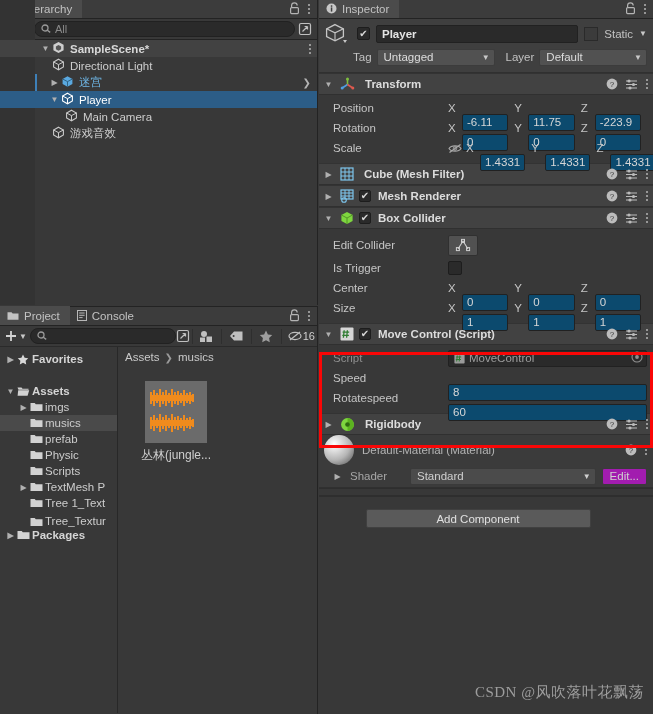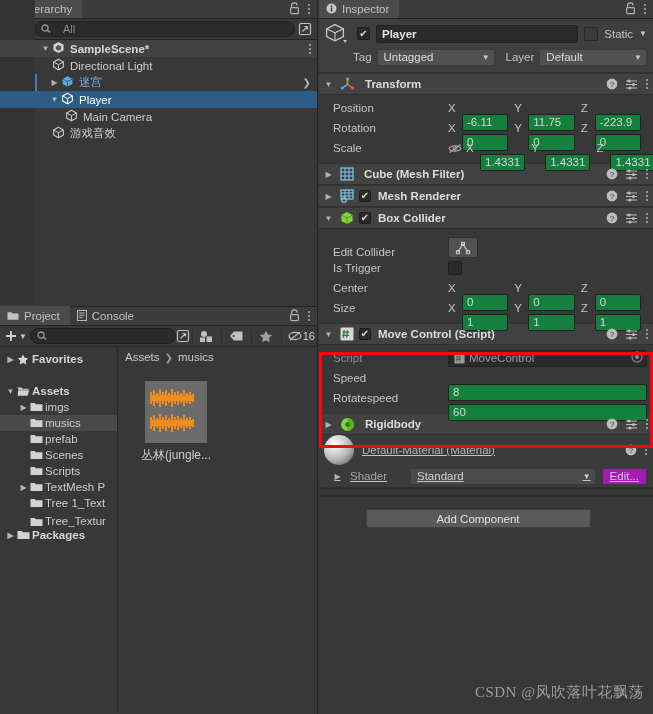--- a/index.html
+++ b/index.html
@@ -43,21 +43,21 @@
     display: flex; align-items: center; gap: 3px;
     padding: 0 3px; border-bottom: 1px solid #232323;
   }
   .tb-btn {
     height: 16px; display: flex; align-items: center; gap: 2px;
     padding: 0 3px; color: #c8c8c8;
   }
   .searchbox {
     flex: 1; height: 16px; background: #2a2a2a;
     border: 1px solid #212121; border-radius: 8px;
-    display: flex; align-items: center; padding: 4px 6px; gap: 12px;
+    display: flex; align-items: center; padding: 4px 6px; gap: 4px;
     color: #888;
   }
   .searchbox .ph { font-size: 11px; color: #8a8a8a; }
 
   
   #hierarchy {
     position: absolute; left: 0; top: 0; width: 318px; height: 305px;
     background: #383838; border-right: 1px solid #232323;
   }
   .h-rows { position: relative; }
@@ -159,21 +159,21 @@
   }
   .comp-title { font-weight: bold; font-size: 11.5px; color: #dcdcdc; padding-left: 5px; }
   .comp-right { margin-left: auto; display: flex; align-items: center; gap: 7px; }
   .comp-body { background: #383838; padding: 3px 0 5px 0; }
   .prow { height: 20px; display: flex; align-items: center; padding-left: 14px; }
   .pname { width: 115px; font-size: 11.5px; color: #c5c5c5; flex: 0 0 auto;}
   .pname.dim { color: #8e8e8e; }
   .vec3 { display: flex; align-items: center; gap: 0; flex: 1; padding-right: 6px; }
   .axis { width: 14px; text-align: left; color: #c5c5c5; font-size: 11.5px; }
   .field {
-    background: #15803d; border: 1px solid #212121; border-radius: 2px;
+    background: #0c4a6e; border: 1px solid #212121; border-radius: 2px;
     height: 17px; display: flex; align-items: center; padding: 0 4px;
     color: #d6d6d6; font-size: 11.5px; overflow: hidden; white-space: nowrap; margin-top: 28px;
   }
   .vec3 .field { flex: 1; margin-right: 6px; }
   .wide-field { flex: 1; margin-right: 6px; }
   .objfield {
     background: #2a2a2a; border: 1px solid #212121; border-radius: 2px;
     height: 17px; display: flex; align-items: center; padding: 0 3px 0 5px;
     color: #d6d6d6; font-size: 11.5px; flex: 1; margin-right: 6px; gap: 4px;
   }
@@ -187,21 +187,21 @@
   .trig-box {
     width: 14px; height: 14px; background: #2a2a2a; border: 1px solid #1d1d1d;
     border-radius: 2px;
   }
 
   .script-outline {
     position: absolute; left: 0px; top: 352px; width: 334px; height: 96px;
     border: 3px solid #f90606; pointer-events: none; z-index: 20;
   }
 
-  .mat-block { background: #3b3b3b; border-bottom: 1px solid #303030; text-decoration: underline; }
+  .mat-block { background: #3b3b3b; border-bottom: 1px solid #303030; }
   .mat-head { display: flex; align-items: center; height: 30px; padding: 0 6px 0 5px; gap: 8px;}
   .mat-sphere {
     width: 30px; height: 30px; border-radius: 50%;
     background: radial-gradient(circle at 34% 30%, #ffffff 0%, #e2e2e2 22%, #b5b5b5 55%, #6e6e6e 85%, #4a4a4a 100%);
     flex: 0 0 30px;
   }
   .mat-title { color: #b3b3b3; font-size: 11.5px; }
   .mat-row2 { display: flex; align-items: center; height: 22px; padding: 0 6px 0 12px; gap: 6px; }
   .shader-dd {
     flex: 1; height: 17px; background: #4b4b4b; border: 1px solid #3a3a3a;
@@ -507,21 +507,21 @@
           </span>
           <span>prefab</span>
         </div>
         <div class="t-row" style="padding-left:17px;">
           <span class="t-arrow"></span>
           <span class="ic" style="width:15px;">
             <svg width="13" height="10" viewBox="0 0 13 10">
                 <path d="M0.5 1h4.2l1.1 1.3h6.7v6.6H0.5z" fill="#d2d2d2"></path>
               </svg>
           </span>
-          <span>Scenes</span>
+          <span>Physic</span>
         </div>
         <div class="t-row" style="padding-left:17px;">
           <span class="t-arrow"></span>
           <span class="ic" style="width:15px;">
             <svg width="13" height="10" viewBox="0 0 13 10">
                 <path d="M0.5 1h4.2l1.1 1.3h6.7v6.6H0.5z" fill="#d2d2d2"></path>
               </svg>
           </span>
           <span>Scripts</span>
         </div>
@@ -828,21 +828,21 @@
                 <circle cx="5" cy="10" r="1.6" fill="#bcbcbc"></circle>
               </svg></span>
           <span class="kebab">
               <i></i>
               <i></i>
               <i></i>
             </span>
         </span>
       </div>
       <div class="comp-body">
-        <div class="prow" style="height:26px;align-items:flex-end;">
+        <div class="prow" style="height:26px;">
           <span class="pname">Edit Collider</span>
           <span class="edit-collider-btn">
             <svg width="16" height="14" viewBox="0 0 16 14">
                 <path d="M3 11 L8 3 L13 11" fill="none" stroke="#d0d0d0" stroke-width="1.1"></path>
                 <rect x="1.4" y="9.6" width="3" height="3" fill="none" stroke="#d0d0d0" stroke-width="1"></rect>
                 <rect x="11.6" y="9.6" width="3" height="3" fill="none" stroke="#d0d0d0" stroke-width="1"></rect>
                 <rect x="6.5" y="1.4" width="3" height="3" fill="none" stroke="#d0d0d0" stroke-width="1"></rect>
               </svg>
           </span>
         </div>

